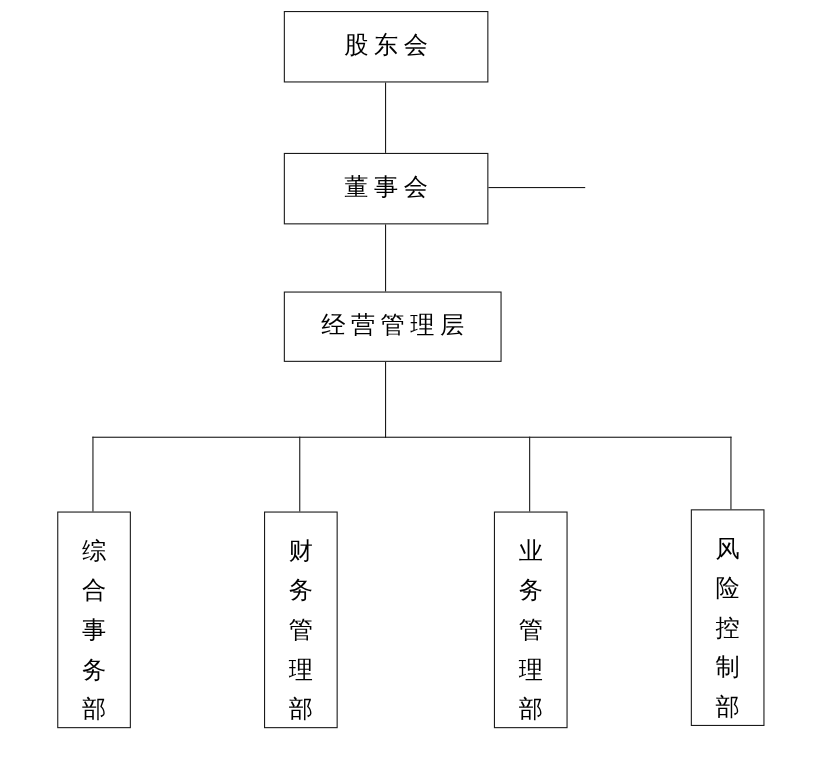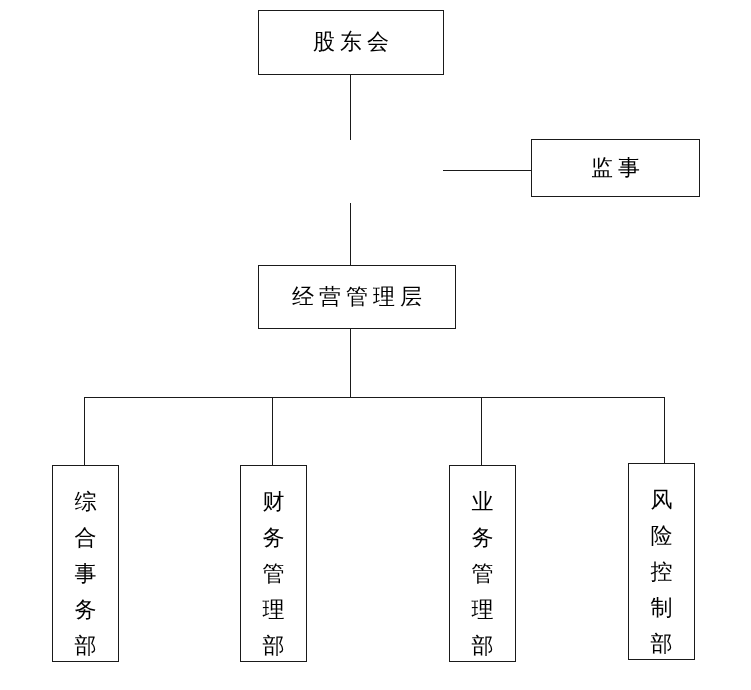--- a/index.html
+++ b/index.html
@@ -73,24 +73,24 @@
 
   <div class="edge edge-v" style="left:84px; top:397px; height:69px;"></div>
   <div class="edge edge-v" style="left:272px; top:397px; height:69px;"></div>
   <div class="edge edge-v" style="left:481px; top:397px; height:69px;"></div>
   <div class="edge edge-v" style="left:664px; top:397px; height:67px;"></div>
 
   <div class="node node-h" style="left:258px; top:10px; width:186px; height:65px;">
     <span>股东会</span>
   </div>
 
+  <div class="node node-h" style="left:258px; top:139px; width:186px; height:65px;">
+    <span>董事会</span>
+  </div>
 
-  <div class="node node-h" style="left:531px; top:139px; width:169px; height:58px;">
-    <span>监事</span>
-  </div>
 
   <div class="node node-h" style="left:258px; top:265px; width:198px; height:64px;">
     <span>经营管理层</span>
   </div>
 
   <div class="node node-v" style="left:52px; top:465px; width:67px; height:197px;">
     <span class="vchar">综</span>
     <span class="vchar">合</span>
     <span class="vchar">事</span>
     <span class="vchar">务</span>

